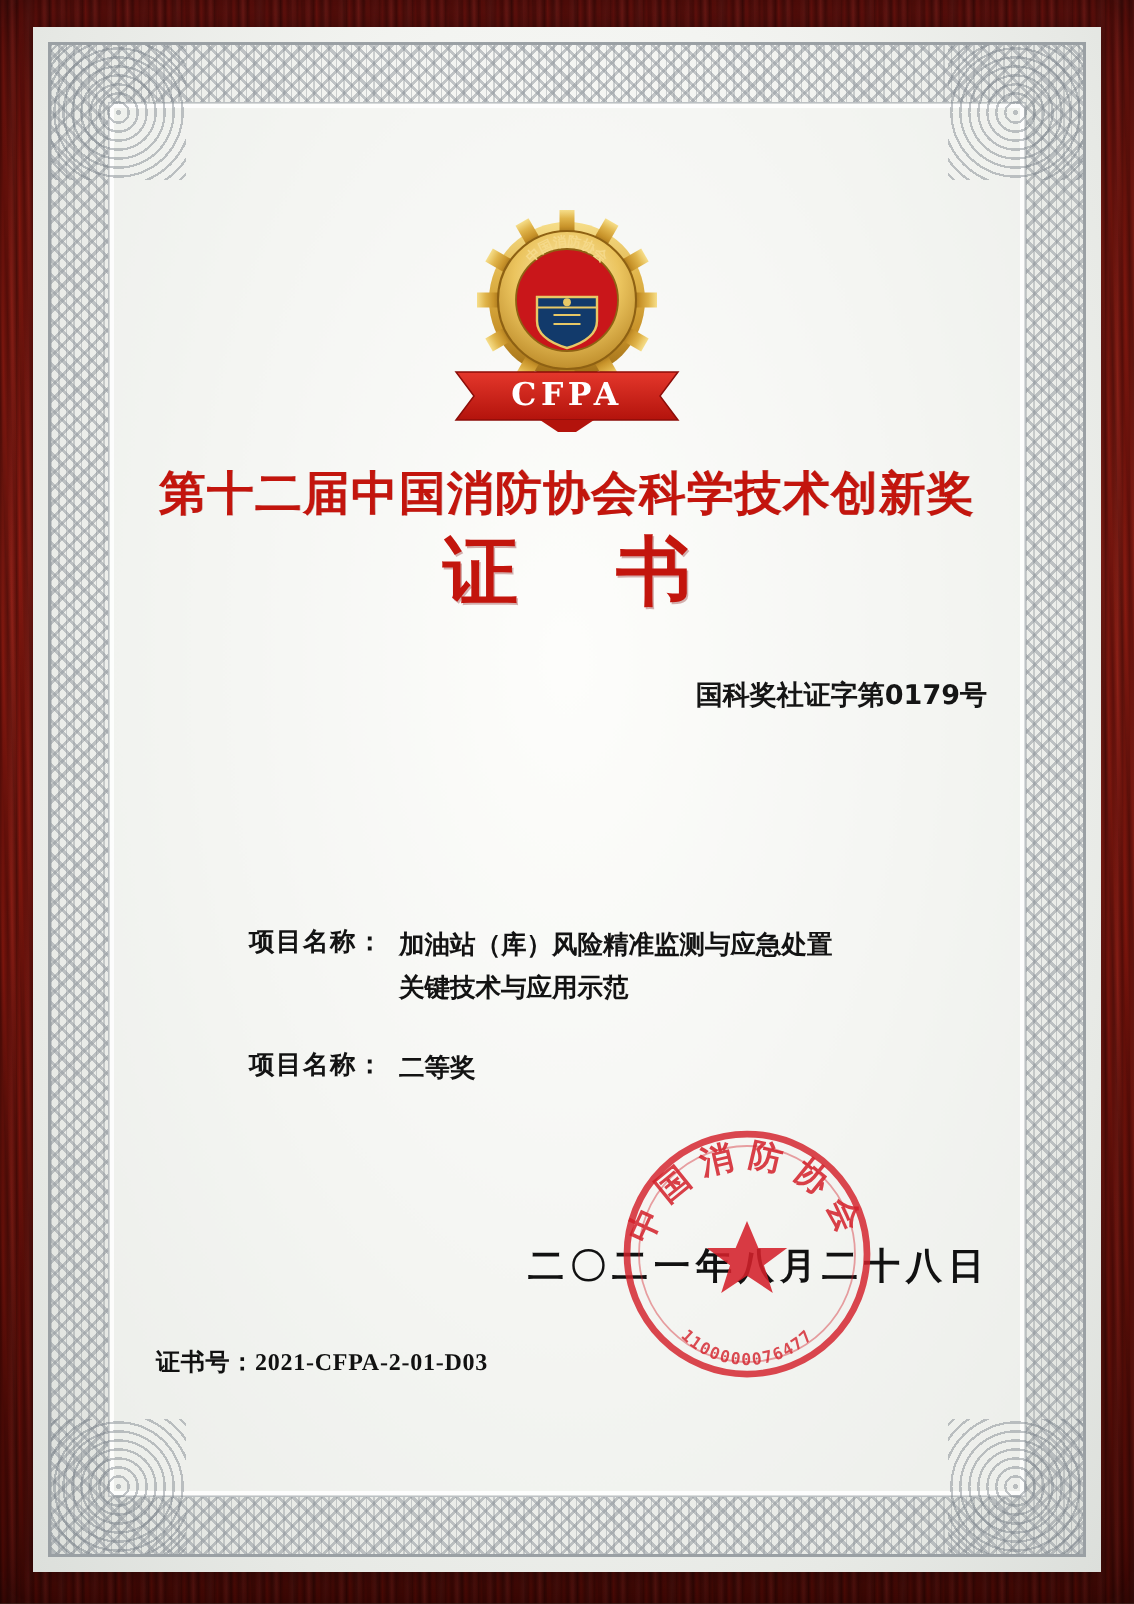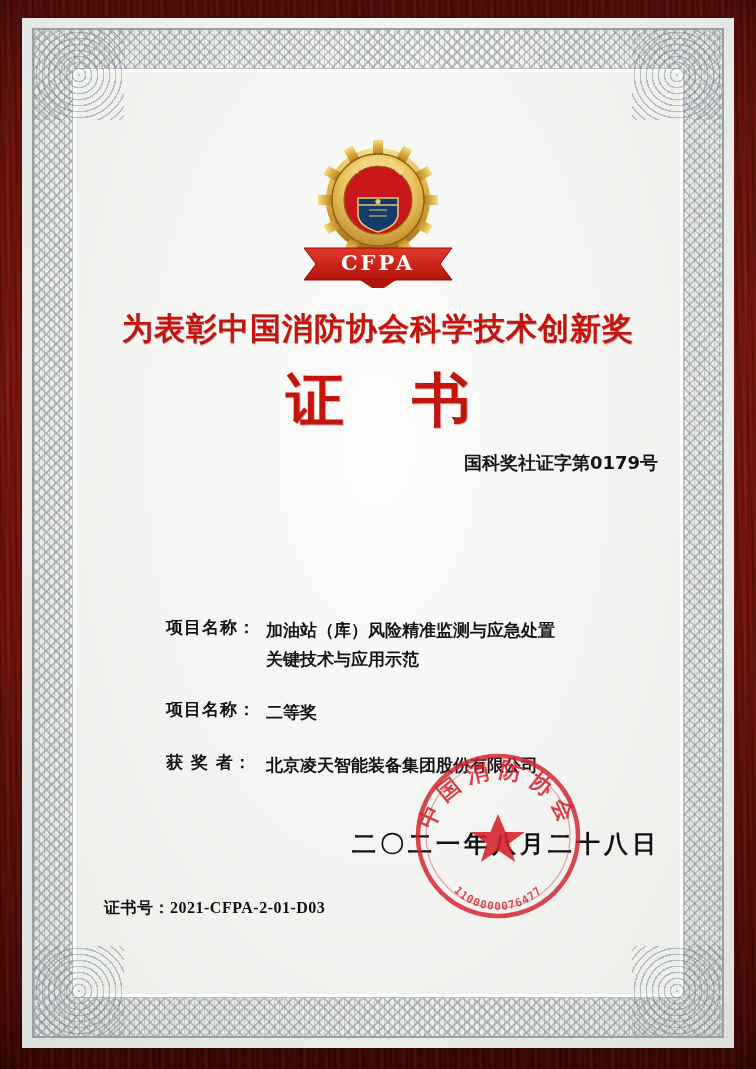--- a/index.html
+++ b/index.html
@@ -134,27 +134,27 @@
     font-family: "DejaVu Sans", sans-serif;
     font-weight: 700;
     font-size: 31px;
     letter-spacing: 1px;
     color: #c3150d;
     text-shadow: 0.5px 0.5px 0 rgba(120,0,0,0.35);
     white-space: nowrap;
   }
   .title-sub {
     position: absolute;
-    top: 286px;
+    top: 272px;
     left: 0;
     right: 0;
     text-align: center;
     font-family: "DejaVu Sans", sans-serif;
     font-weight: 700;
-    font-size: 58px;
+    font-size: 50px;
     letter-spacing: 24px;
     text-indent: 24px;
     color: #c3150d;
     text-shadow: 1px 1px 0 rgba(120,0,0,0.3);
   }
 
   
   .doc-number {
     position: absolute;
     top: 375px;
@@ -316,21 +316,21 @@
 
           <g transform="translate(100,124)">
             <path d="M -74 -14 L 74 -14 L 62 2 L 74 18 L -74 18 L -62 2 Z" fill="url(#redg)"></path>
             <path d="M -74 -14 L 74 -14 L 62 2 L 74 18 L -74 18 L -62 2 Z" fill="none" stroke="#8c0d08" stroke-width="1"></path>
             <text x="0" y="8" text-anchor="middle" font-family="DejaVu Serif, serif" font-size="21" font-weight="bold" letter-spacing="3" fill="#ffffff">CFPA</text>
             <path d="M -18 18 L 0 30 L 18 18 Z" fill="#b3130c"></path>
           </g>
         </svg>
       </div>
 
-      <div class="title-main">为表彰中国消防协会科学技术创新奖</div>
+      <div class="title-main">第十二届中国消防协会科学技术创新奖</div>
 
       <div class="title-sub">证 书</div>
 
       <div class="doc-number">国科奖社证字第0179号</div>
 
 
       <div class="fields">
 
         <div class="field-row">
           <div class="field-label">项目名称：</div>
@@ -338,24 +338,20 @@
             <div>加油站（库）风险精准监测与应急处置</div>
             <div class="field-value-2nd">关键技术与应用示范</div>
           </div>
         </div>
 
         <div class="field-row">
           <div class="field-label">项目名称：</div>
           <div class="field-value">二等奖</div>
         </div>
 
-        <div class="field-row">
-          <div class="field-label">获 奖 者：</div>
-          <div class="field-value">北京凌天智能装备集团股份有限公司</div>
-        </div>
 
       </div>
 
       <div class="date-line">二〇二一年八月二十八日</div>
 
       <div class="seal">
         <svg viewBox="0 0 176 176" width="176" height="176" aria-hidden="true">
           <g opacity="0.82" fill="none" stroke="#d4202a">
             <circle cx="88" cy="88" r="80" stroke-width="4.5"></circle>
             <circle cx="88" cy="88" r="72" stroke-width="1.2" opacity="0.5"></circle>

